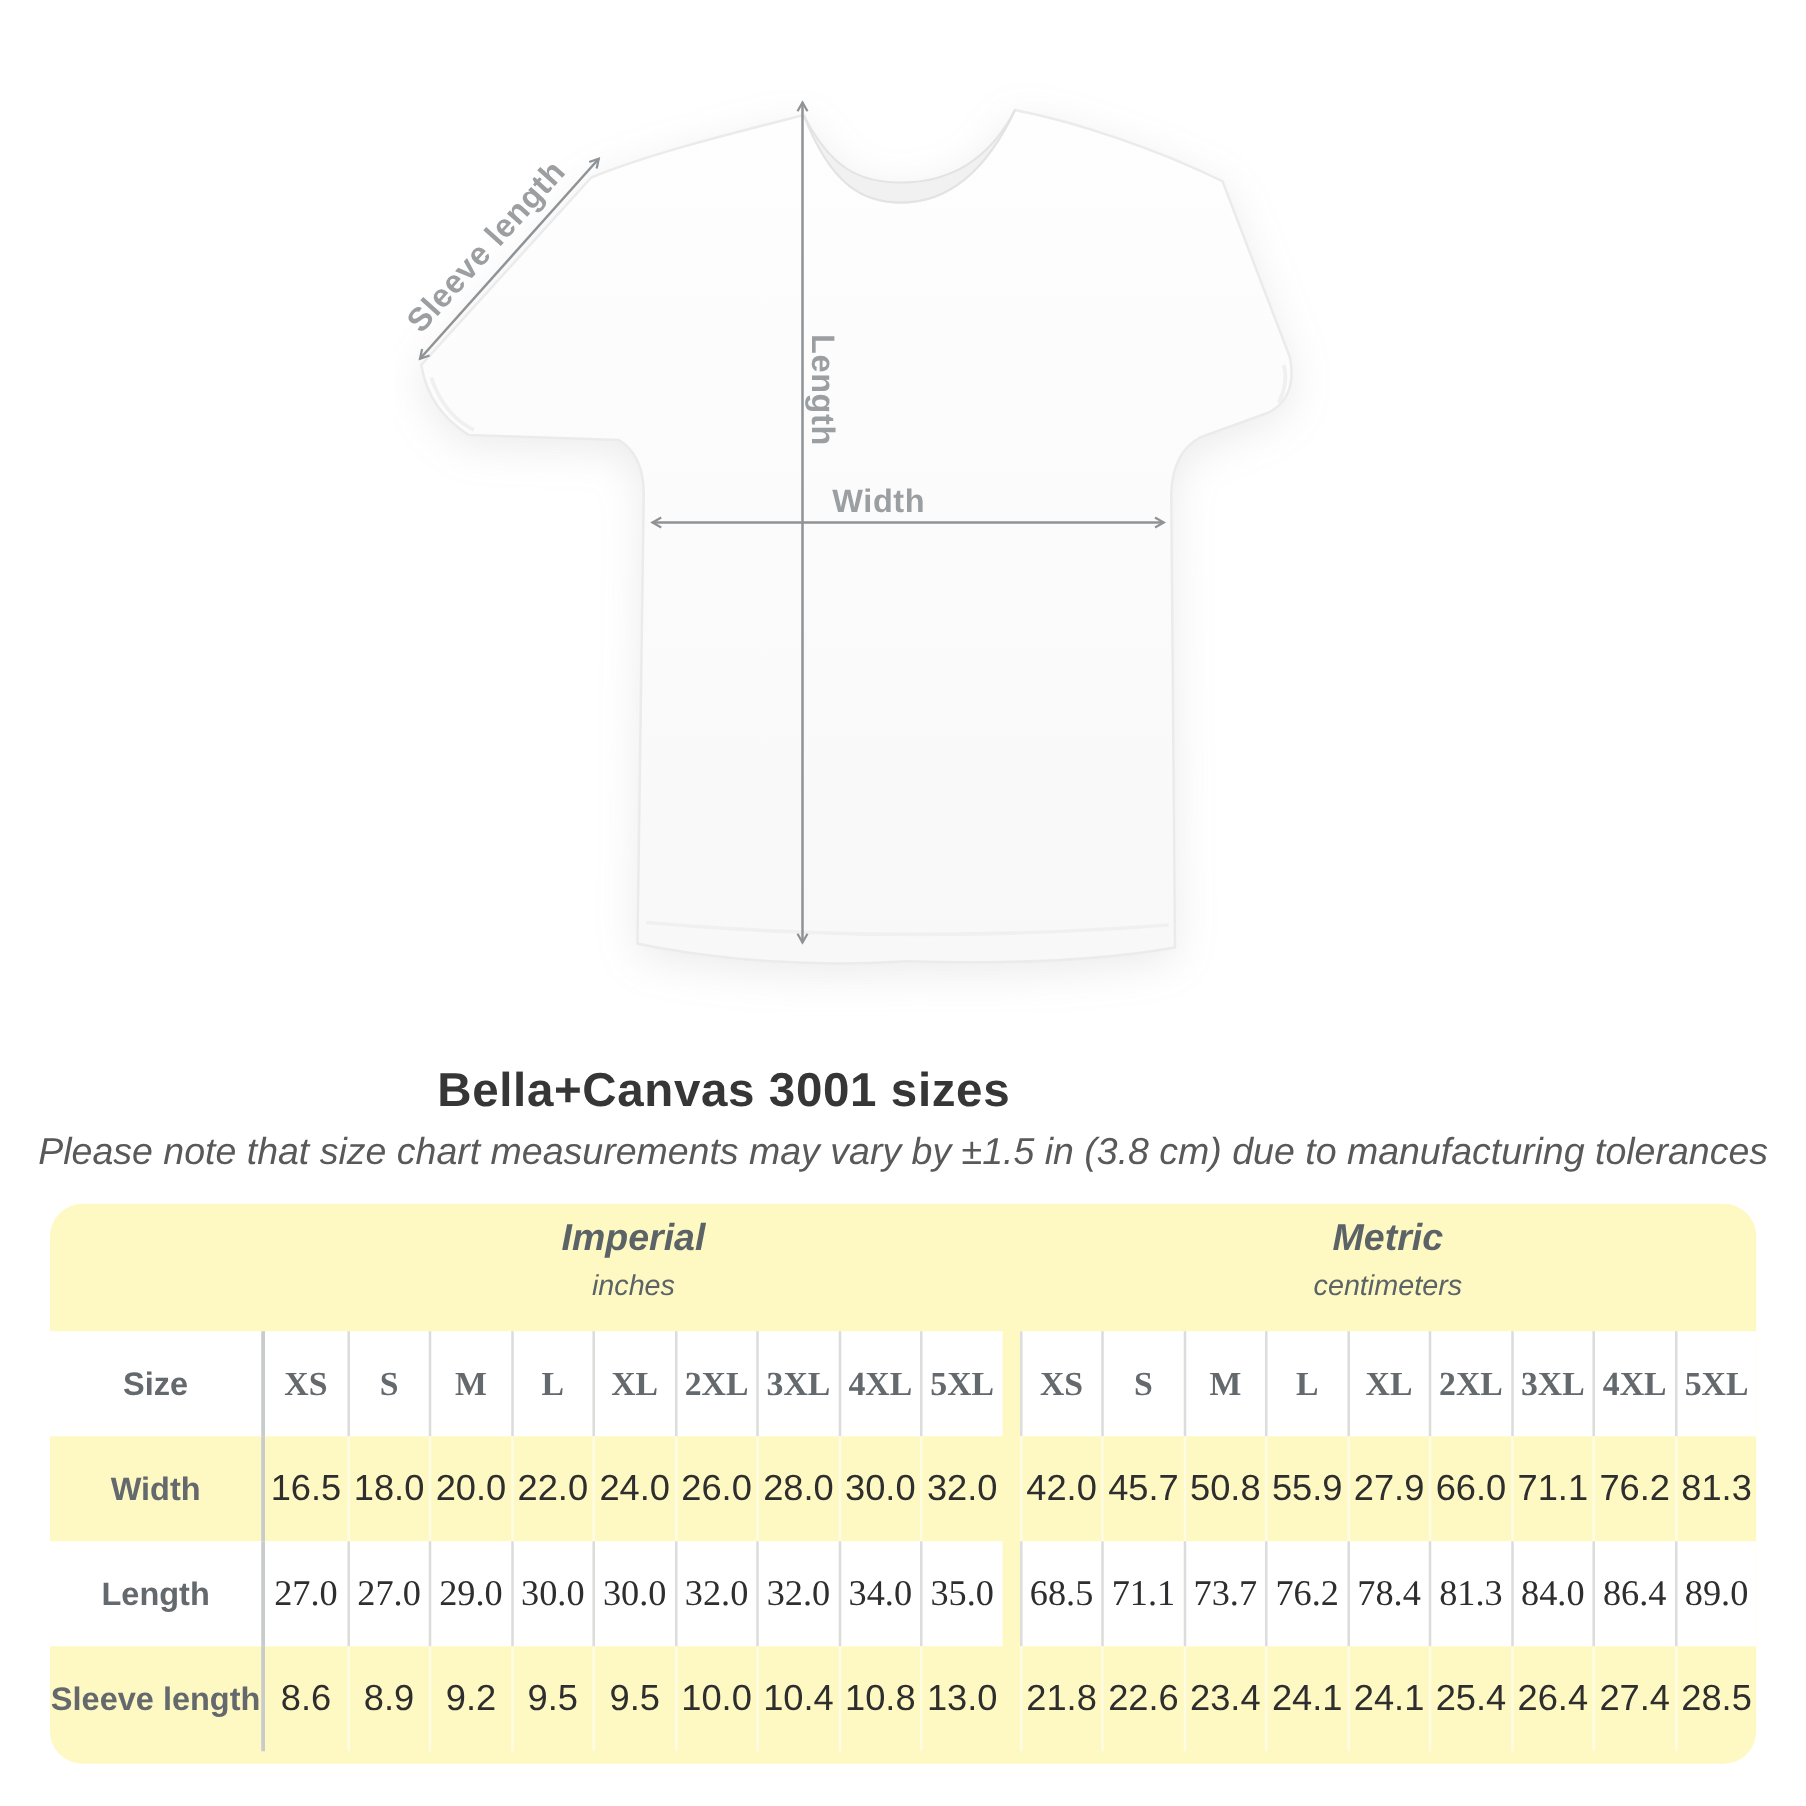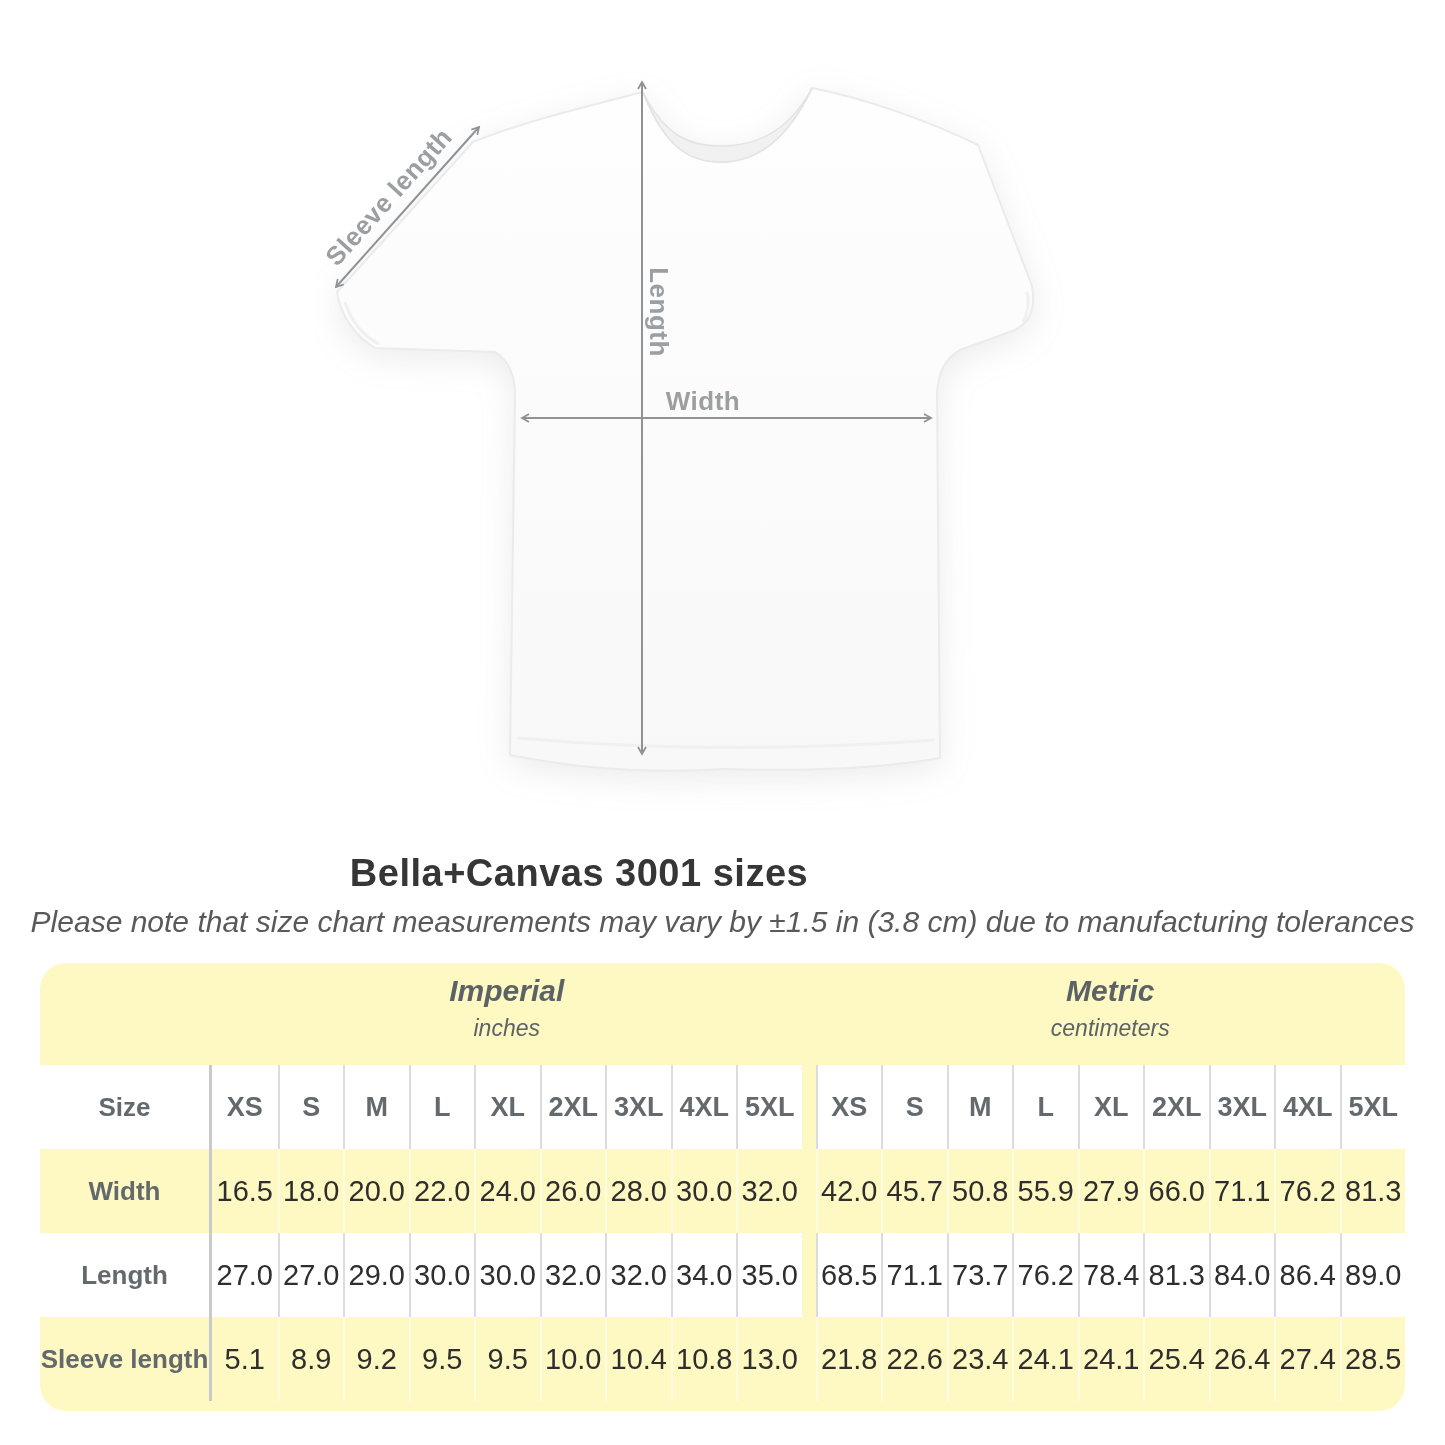--- a/index.html
+++ b/index.html
@@ -40,21 +40,21 @@
   .band-spacer{grid-row:1;grid-column:1;}
   .group-imperial{grid-column:2 / span 9;}
   .group-metric{grid-column:12 / span 9;}
   .group-label{font-size:30px;font-weight:bold;font-style:italic;color:#5c6367;}
   .group-sublabel{font-size:23px;font-style:italic;color:#5c6367;margin-top:7px;}
   .w{background:#ffffff;}
   .g{background:transparent;}
   .lbl{font-size:26px;font-weight:bold;color:#63696d;border-right:3px solid #c8cacb;}
   .szh{font-size:27px;font-weight:bold;color:#63696d;}
   .val{font-size:29px;color:#2e2e2e;}
-  .w.val,.w.szh{border-left:2px solid #dcdcdc;}
+  .w.val,.w.szh{border-left:2px solid #dcdcdc;font-family:Liberation Serif, serif;}
   .g.val,.g.szh{border-left:2px solid rgba(255,255,255,.55);}
   .lbl + .val,.lbl + .szh{border-left:none;}
   .sp{background:transparent;border:none;}
 </style>
 </head>
 <body>
 
 <svg class="shirt-svg" viewBox="0 0 780 760" aria-hidden="true">
   <defs>
     <linearGradient id="shirtGrad" x1="0" y1="0" x2="0" y2="1">
@@ -178,21 +178,21 @@
     <div class="cell w val">68.5</div>
     <div class="cell w val">71.1</div>
     <div class="cell w val">73.7</div>
     <div class="cell w val">76.2</div>
     <div class="cell w val">78.4</div>
     <div class="cell w val">81.3</div>
     <div class="cell w val">84.0</div>
     <div class="cell w val">86.4</div>
     <div class="cell w val">89.0</div>
     <div class="cell g lbl">Sleeve length</div>
-    <div class="cell g val">5.1</div>
+    <div class="cell g val">8.6</div>
     <div class="cell g val">8.9</div>
     <div class="cell g val">9.2</div>
     <div class="cell g val">9.5</div>
     <div class="cell g val">9.5</div>
     <div class="cell g val">10.0</div>
     <div class="cell g val">10.4</div>
     <div class="cell g val">10.8</div>
     <div class="cell g val">13.0</div>
     <div class="cell sp"></div>
     <div class="cell g val">21.8</div>

